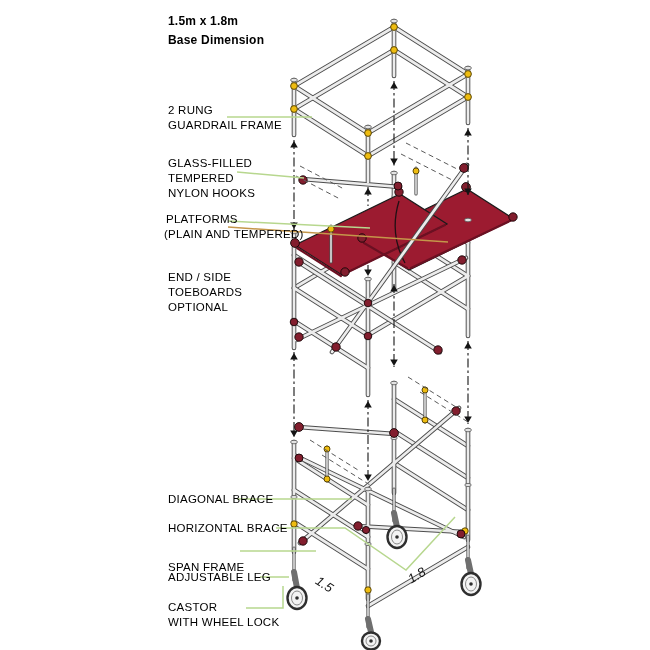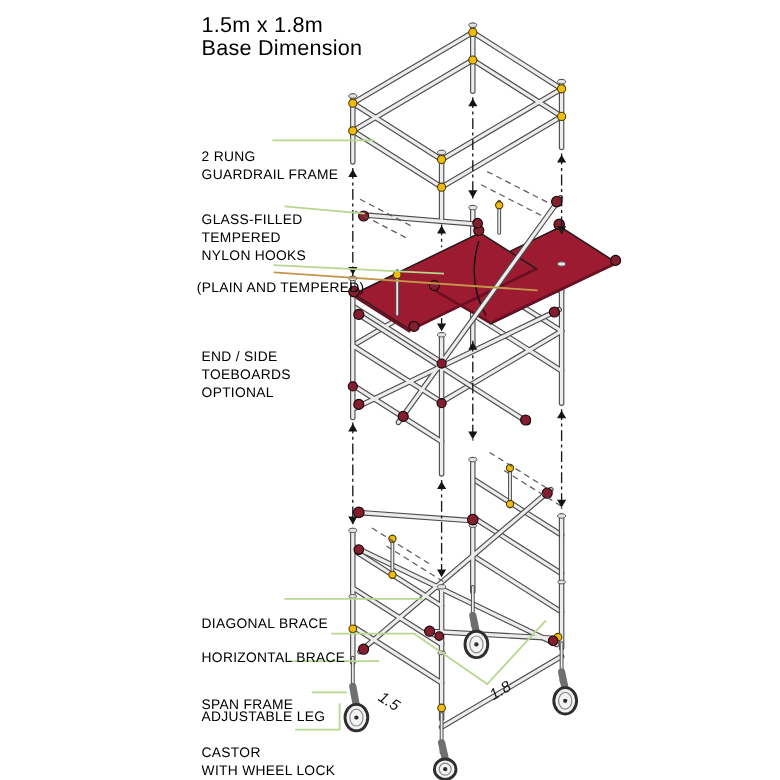--- a/index.html
+++ b/index.html
@@ -1,21 +1,21 @@
 <!DOCTYPE html>
 <html style="--platform-red: #9C1B30; --clamp-yellow: #EEBC10; --hook-maroon: #821E2E; --leader-green: #B7D78E; --leader-tan: #C4964A; --tube-fill: #ECECEC; --tube-outline: #4D4D4D;"><head>
 <meta charset="utf-8">
 <style>
   html,body{margin:0;padding:0;}
   body{width:650px;height:650px;background:#fff;position:relative;overflow:hidden;
        font-family:"Liberation Sans",sans-serif;}
-  .ttl{position:absolute;left:168px;top:12px;font-weight:400;font-size:18px;
+  .ttl{position:absolute;left:168px;top:12px;font-weight:700;font-size:12px;
        line-height:19px;letter-spacing:.2px;color:#000;z-index:2;white-space:nowrap;}
   .lbl{position:absolute;font-size:11.5px;line-height:15px;letter-spacing:.25px;
-       color:#000;z-index:2;white-space:nowrap;margin-top:21px;}
+       color:#000;z-index:2;white-space:nowrap;}
   svg{position:absolute;left:0;top:0;z-index:1;}
   .t-out{stroke:var(--tube-outline);stroke-width:4.6;stroke-linecap:round;fill:none;}
   .t-in{stroke:var(--tube-fill);stroke-width:2.7;stroke-linecap:round;fill:none;}
   .n-out{stroke:var(--tube-outline);stroke-width:3.2;stroke-linecap:round;fill:none;}
   .n-in{stroke:var(--tube-fill);stroke-width:1.5;stroke-linecap:round;fill:none;}
   .deck{fill:var(--platform-red);stroke:#1b1b1b;stroke-width:1.2;}
   .dshade{stroke:#6b1022;stroke-width:2.2;stroke-linecap:round;}
   .trap{stroke:#201014;stroke-width:1.3;fill:none;}
   .wheel{fill:#f3f3f3;stroke:#2e2e2e;stroke-width:2.4;}
   .wheel-in{fill:none;stroke:#8a8a8a;stroke-width:1;}
@@ -45,20 +45,21 @@
   <div>GUARDRAIL FRAME</div>
 </div>
 
 <div class="lbl" style="left:168px;top:156px">
   <div>GLASS-FILLED</div>
   <div>TEMPERED</div>
   <div>NYLON HOOKS</div>
 </div>
 
 <div class="lbl" style="left:166px;top:212px">
+  <div>PLATFORMS</div>
   <div style="margin-left:-2px">(PLAIN AND TEMPERED)</div>
 </div>
 
 <div class="lbl" style="left:168px;top:270px">
   <div>END / SIDE</div>
   <div>TOEBOARDS</div>
   <div>OPTIONAL</div>
 </div>
 
 <div class="lbl" style="left:168px;top:492px">

